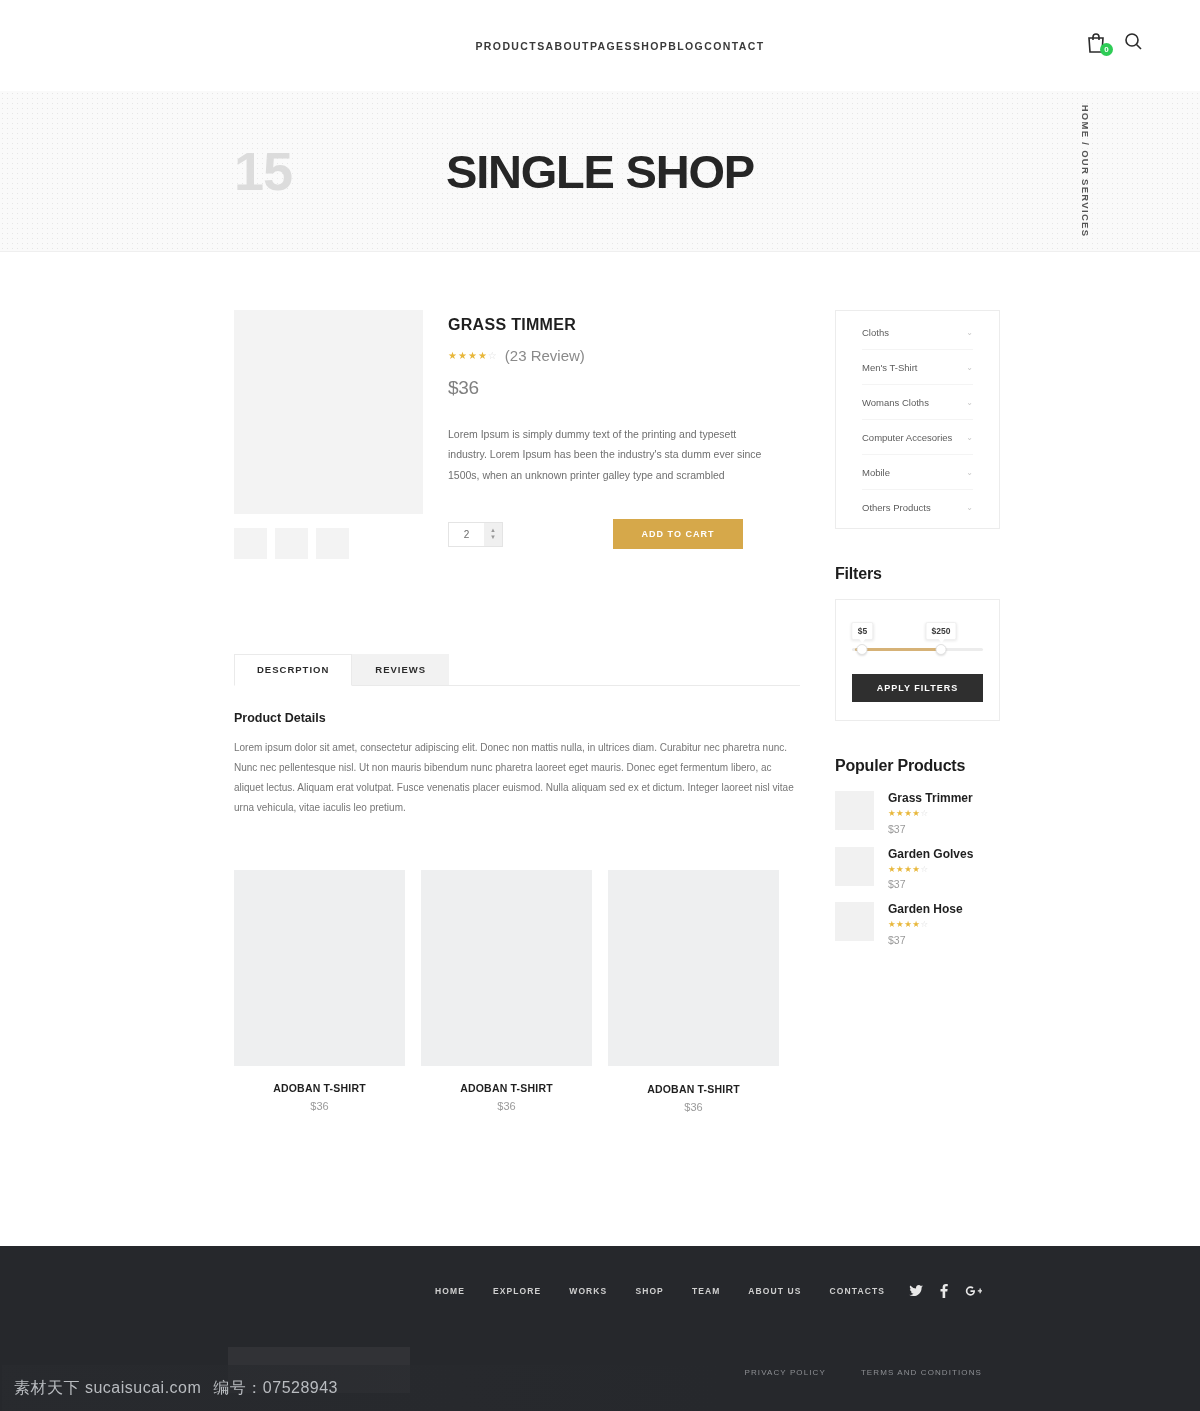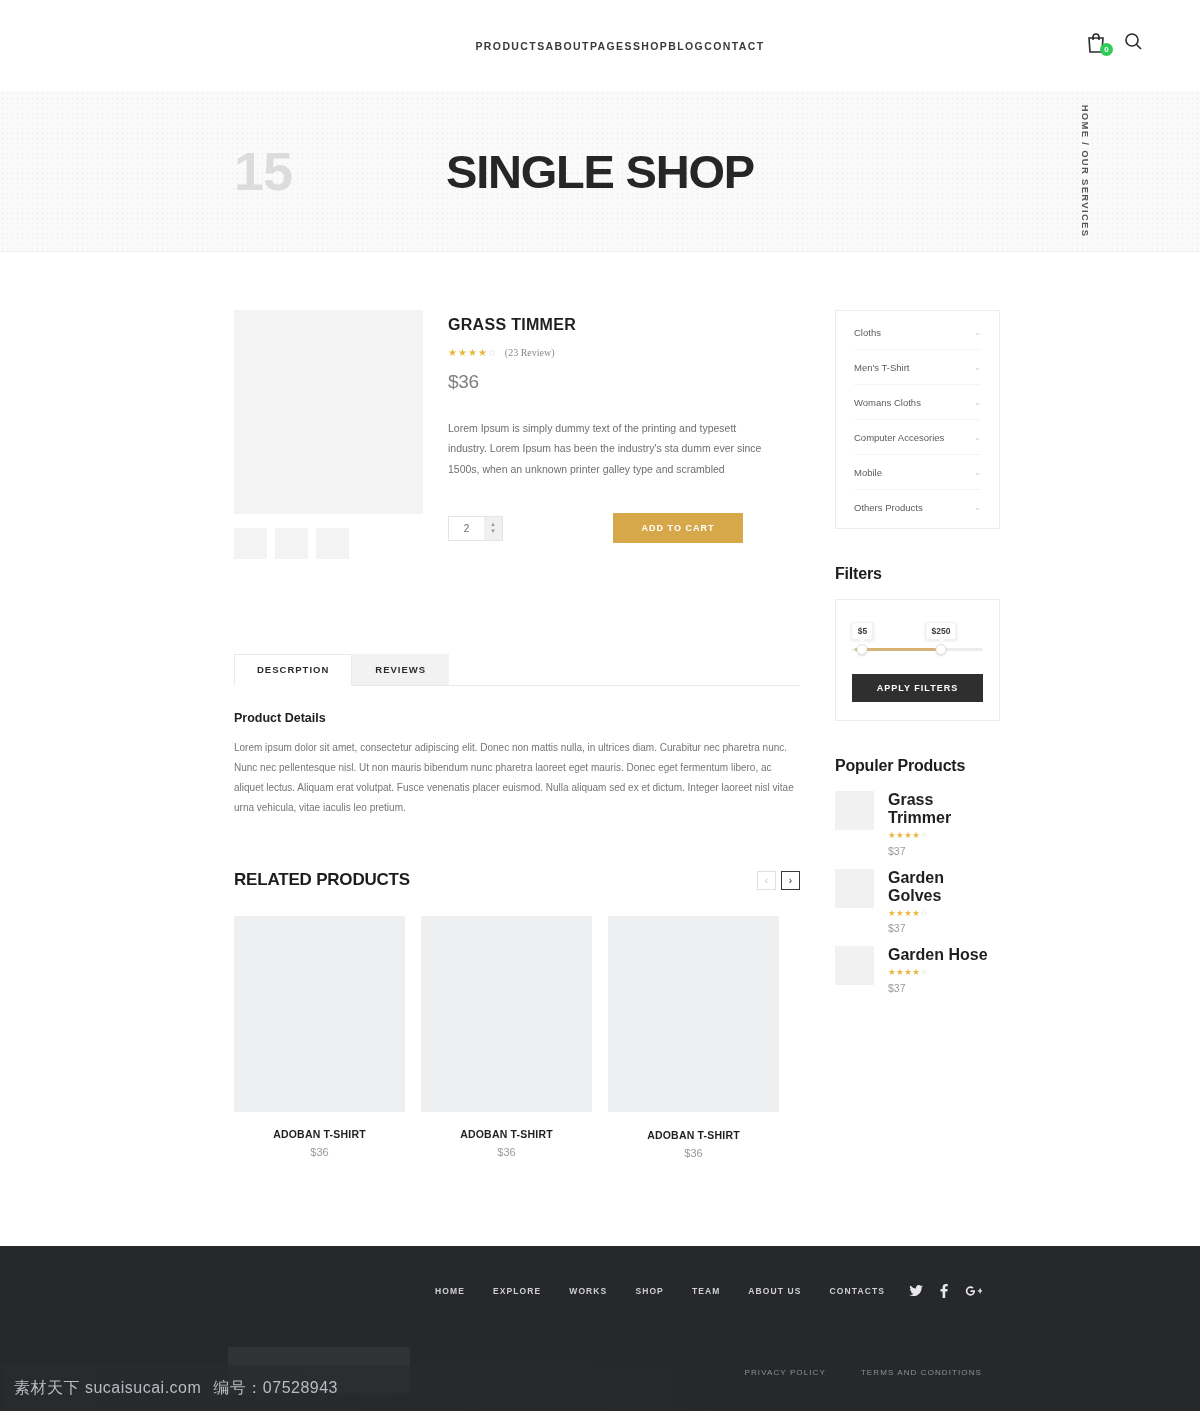--- a/index.html
+++ b/index.html
@@ -129,21 +129,21 @@
     color: #1f1f1f;
   }
   .rating-row {
     display: flex;
     align-items: center;
     gap: 7px;
     margin-top: 13px;
   }
   .stars { font-size: 10px; letter-spacing: 1px; color: #e8b73a; line-height: 1; }
   .stars .off { color: #dddddd; }
-  .review-count { font-size: 10px; color: #8a8a8a; font-family: Liberation Serif, serif; }
+  .review-count { font-size: 15px; color: #8a8a8a; }
   .product-price {
     font-size: 19px;
     color: #808080;
     margin-top: 13px;
     letter-spacing: -0.3px;
   }
   .product-desc {
     margin-top: 25px;
     font-size: 10.5px;
     line-height: 1.95;
@@ -276,21 +276,21 @@
   .rp-price {
     text-align: center;
     font-size: 11px;
     color: #9a9a9a;
     margin-top: 6px;
   }
 
   
   .cat-box {
     border: 1px solid #ececec;
-    padding: 4px 18px;
+    padding: 4px 26px;
     background: #fff;
   }
   .cat-item {
     display: flex;
     align-items: center;
     justify-content: space-between;
     padding: 12px 0 11px 0;
     cursor: pointer;
   }
   .cat-item + .cat-item { border-top: 1px solid #f4f4f4; }
@@ -376,23 +376,24 @@
     cursor: pointer;
   }
 
   .pop-item {
     display: flex;
     gap: 14px;
     margin-bottom: 12px;
   }
   .pop-img { width: 39px; height: 39px; background: #f1f1f1; flex: none; }
   .pop-name {
-    font-size: 16px;
+    font-size: 12px;
     font-weight: bold;
     color: #1f1f1f;
+    text-align: right;
   }
   .pop-stars {
     font-size: 8.5px;
     letter-spacing: 0.5px;
     color: #e8b73a;
     margin-top: 4px;
     line-height: 1;
   }
   .pop-stars .off { color: #dcdcdc; }
   .pop-price { font-size: 10.5px; color: #9a9a9a; margin-top: 5px; }
@@ -549,27 +550,20 @@
         <div class="tab active">DESCRPTION</div>
         <div class="tab inactive">REVIEWS</div>
       </div>
       <div class="tab-body">
         <h3>Product Details</h3>
         <p>Lorem ipsum dolor sit amet, consectetur adipiscing elit. Donec non mattis nulla, in ultrices diam. Curabitur nec pharetra nunc. Nunc nec pellentesque nisl. Ut non mauris bibendum nunc pharetra laoreet eget mauris. Donec eget fermentum libero, ac aliquet lectus. Aliquam erat volutpat. Fusce venenatis placer euismod. Nulla aliquam sed ex et dictum. Integer laoreet nisl vitae urna vehicula, vitae iaculis leo pretium.</p>
       </div>
     </div>
 
     <div class="related">
-      <div class="related-head">
-        <div class="related-title">RELATED PRODUCTS</div>
-        <div class="arrows">
-          <div class="arrow-btn">‹</div>
-          <div class="arrow-btn active">›</div>
-        </div>
-      </div>
       <div class="related-grid">
         <div class="rp-card">
           <div class="rp-img"></div>
           <div class="rp-name">ADOBAN T-SHIRT</div>
           <div class="rp-price">$36</div>
         </div>
         <div class="rp-card">
           <div class="rp-img"></div>
           <div class="rp-name">ADOBAN T-SHIRT</div>
           <div class="rp-price">$36</div>

